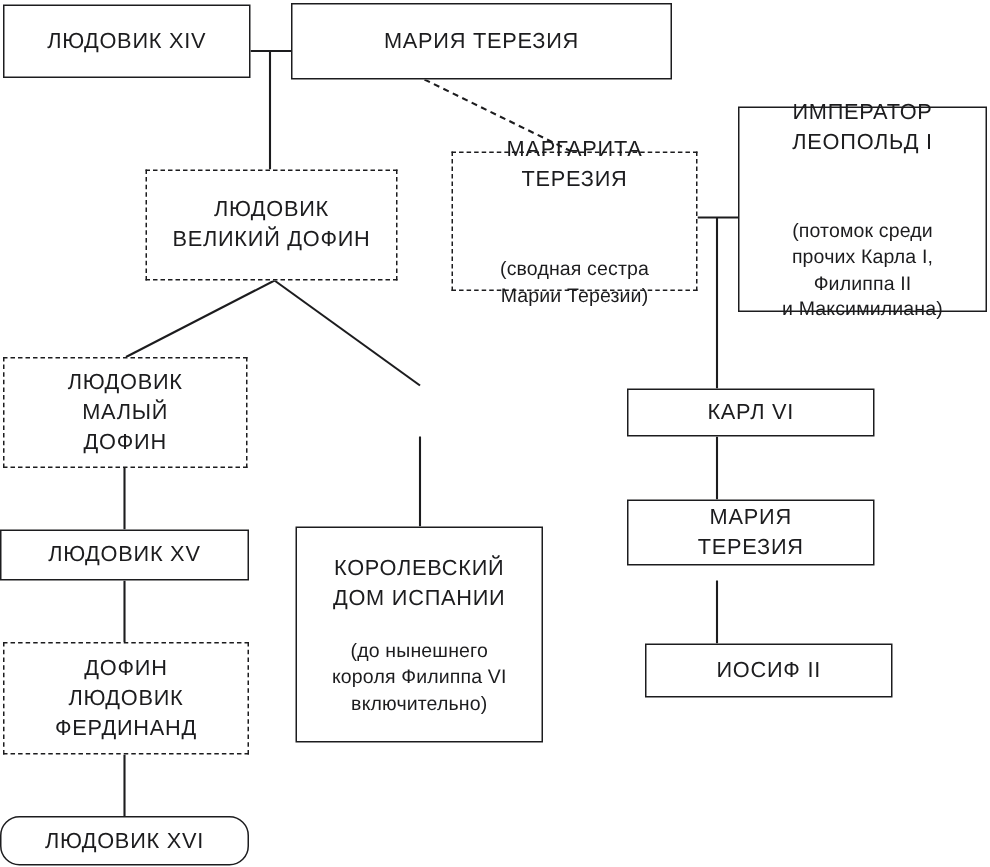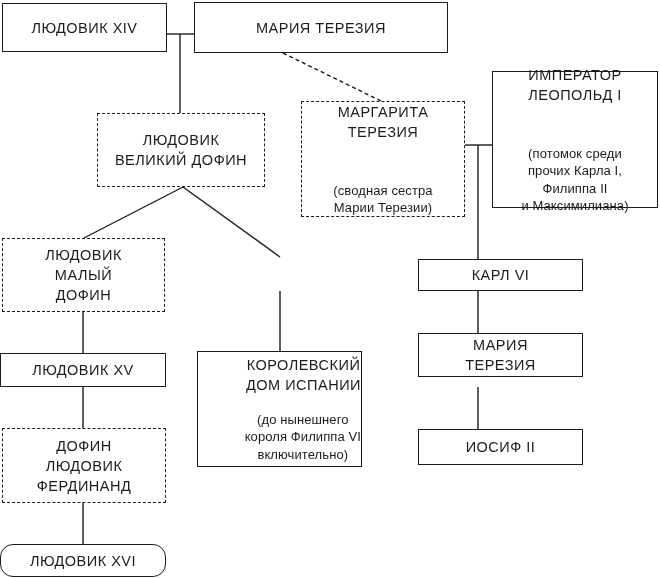--- a/index.html
+++ b/index.html
@@ -42,30 +42,30 @@
     font-size: 13px;
     letter-spacing: 0.1px;
     line-height: 1.32;
     margin-top: 16px;
     white-space: pre-line;
   }
   
   .n-louis14        { left: 2px;   top: 3px;   width: 165px; height: 49px; }
   .n-maria-elder    { left: 194px; top: 2px;   width: 254px; height: 51px; }
   .n-grand-dauphin  { left: 97px;  top: 113px; width: 168px; height: 74px; }
-  .n-margarita      { left: 301px; top: 101px; width: 164px; height: 116px; gap: 24px; }
+  .n-margarita      { left: 301px; top: 101px; width: 164px; height: 93px; gap: 24px; }
   .n-leopold        { left: 492px; top: 71px;  width: 166px; height: 137px; gap: 24px; }
   .n-petit-dauphin  { left: 2px;   top: 238px; width: 163px; height: 74px; }
   .n-philip5        { left: 198px; top: 257px; width: 164px; height: 34px; }
   .n-karl6          { left: 418px; top: 259px; width: 165px; height: 32px; }
   .n-louis15        { left: 0px;   top: 353px; width: 166px; height: 34px; }
-  .n-spain          { left: 197px; top: 351px; width: 165px; height: 116px; align-items: flex-end; }
+  .n-spain          { left: 197px; top: 351px; width: 165px; height: 144px; }
   .n-maria-younger  { left: 418px; top: 333px; width: 165px; height: 44px; }
   .n-ferdinand      { left: 2px;   top: 428px; width: 164px; height: 75px; }
-  .n-joseph2        { left: 418px; top: 429px; width: 165px; height: 36px; }
+  .n-joseph2        { left: 430px; top: 429px; width: 165px; height: 36px; }
   .n-louis16        { left: 0px;   top: 544px; width: 166px; height: 33px; border-radius: 13px; }
 </style>
 </head>
 <body>
 
 <div id="canvas">
 
   <svg id="edges" viewBox="0 0 660 578" xmlns="http://www.w3.org/2000/svg">
     <g stroke="#1c1c1e" stroke-width="1.4" fill="none">
       <line x1="167" y1="34" x2="194" y2="34"></line>

